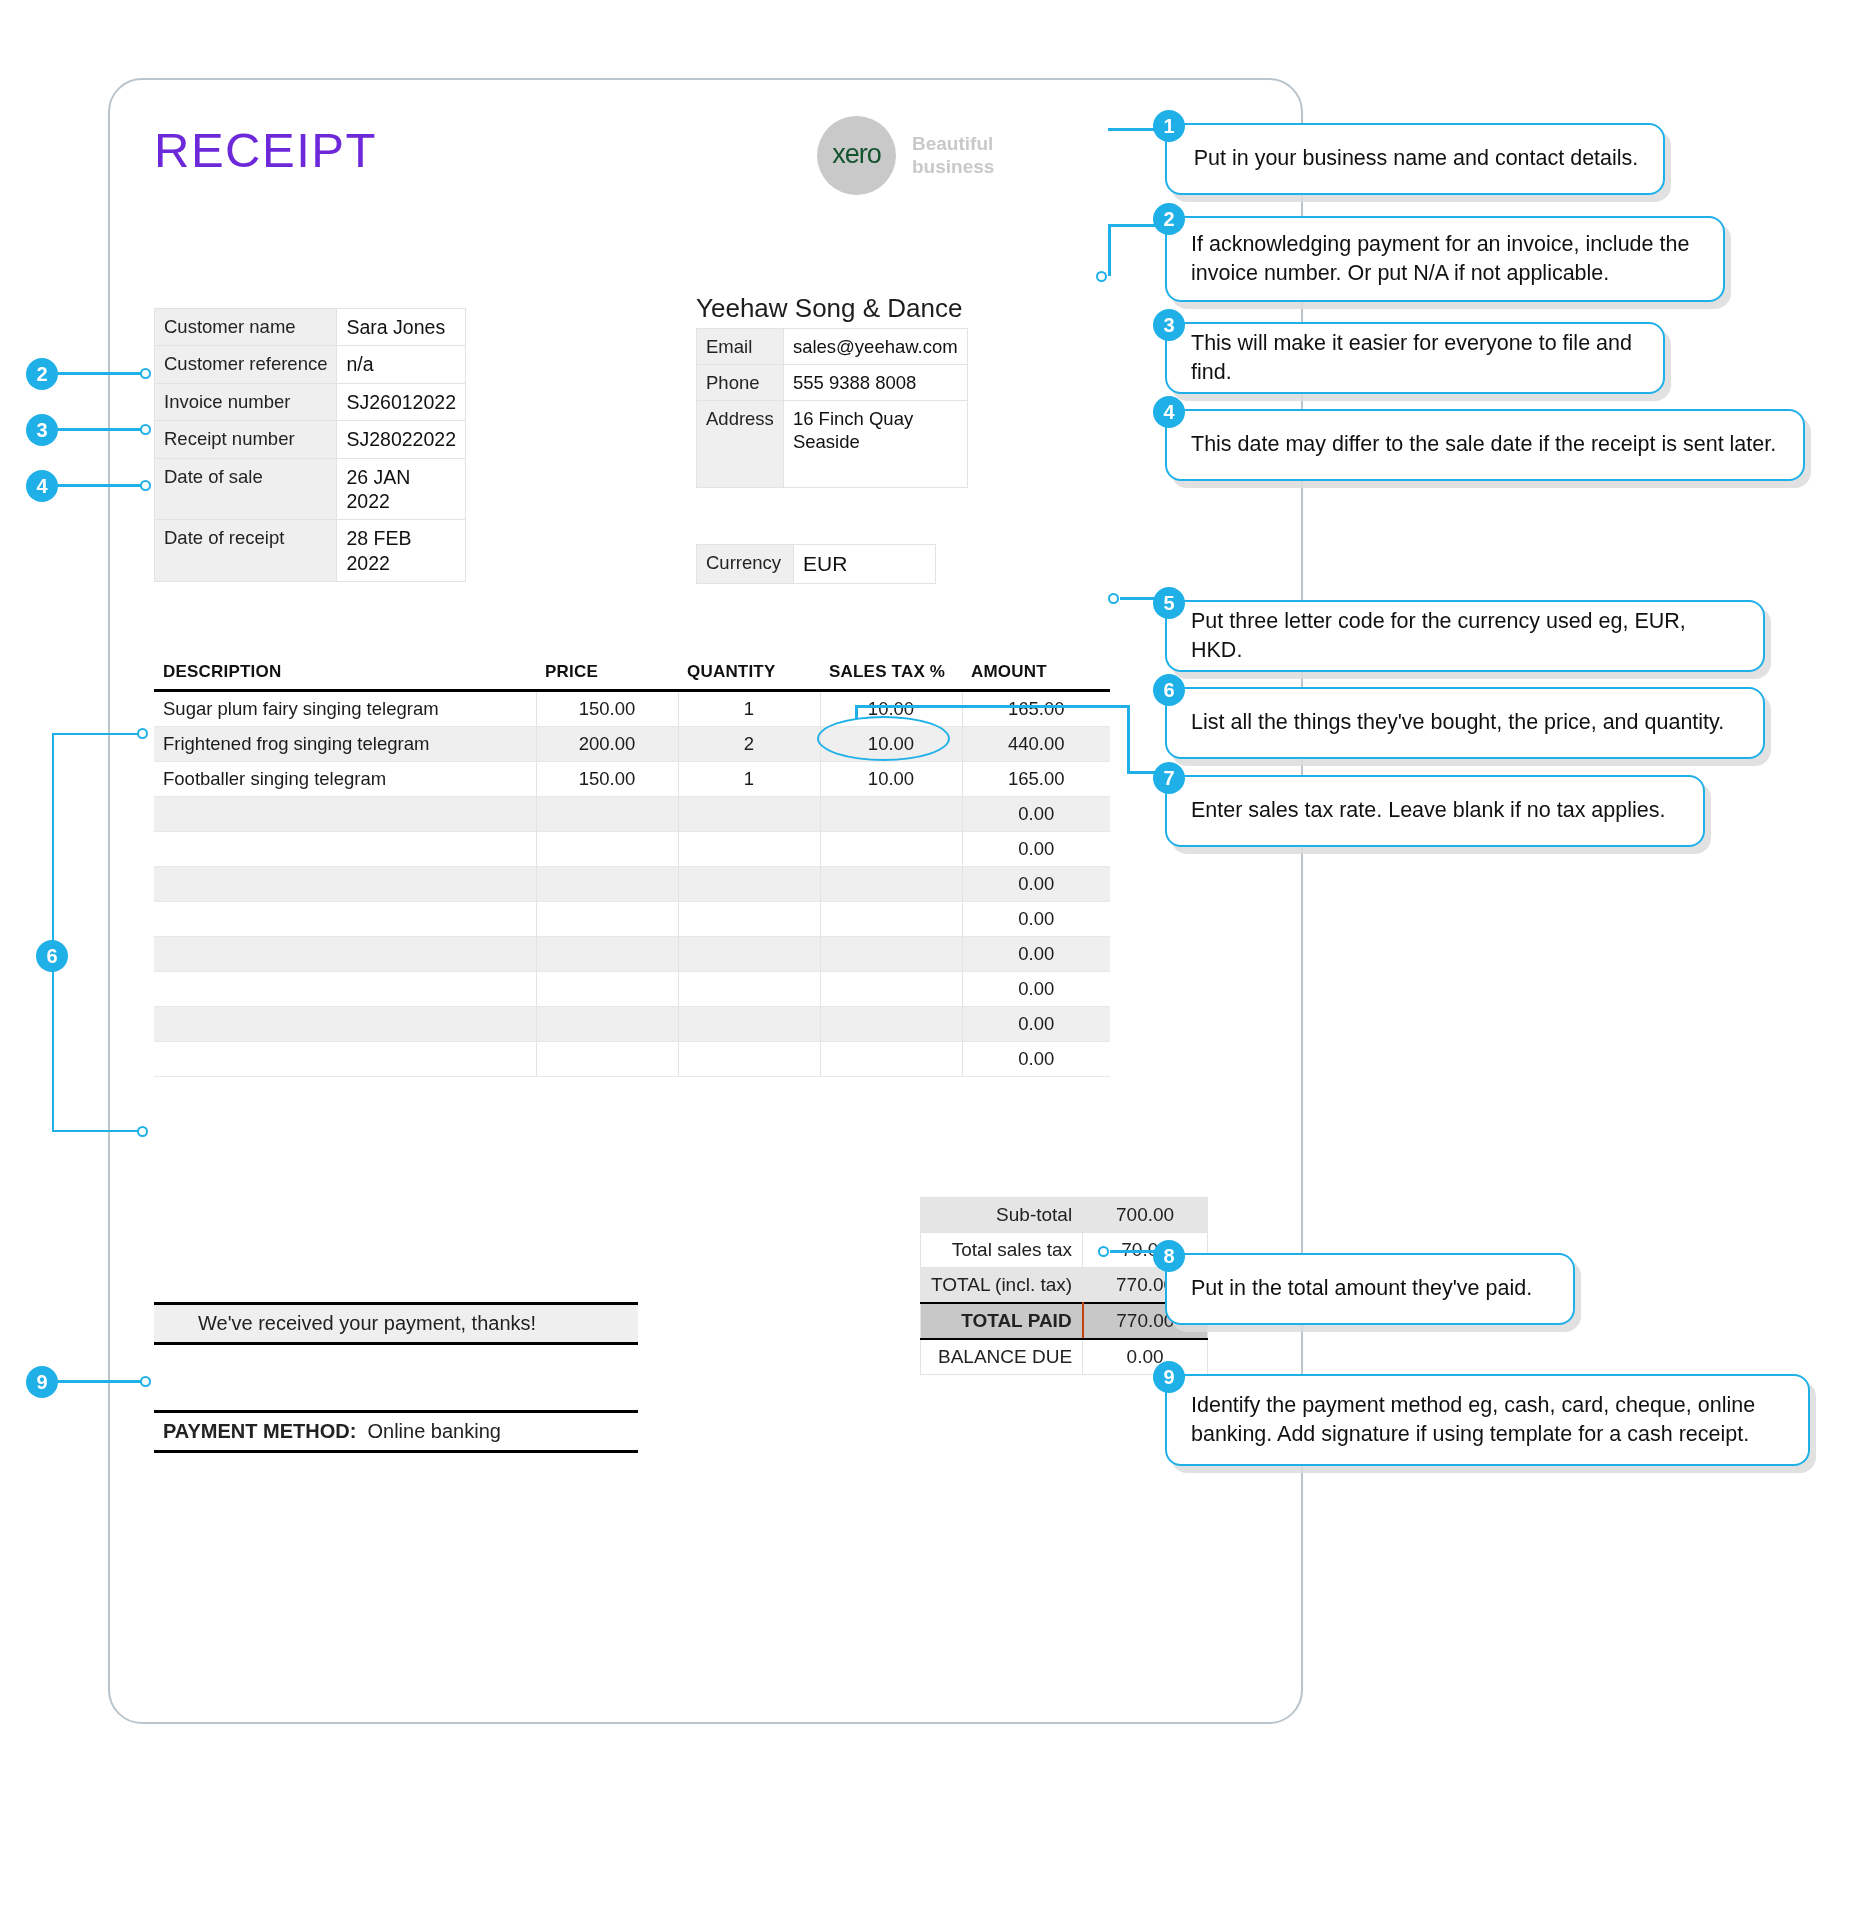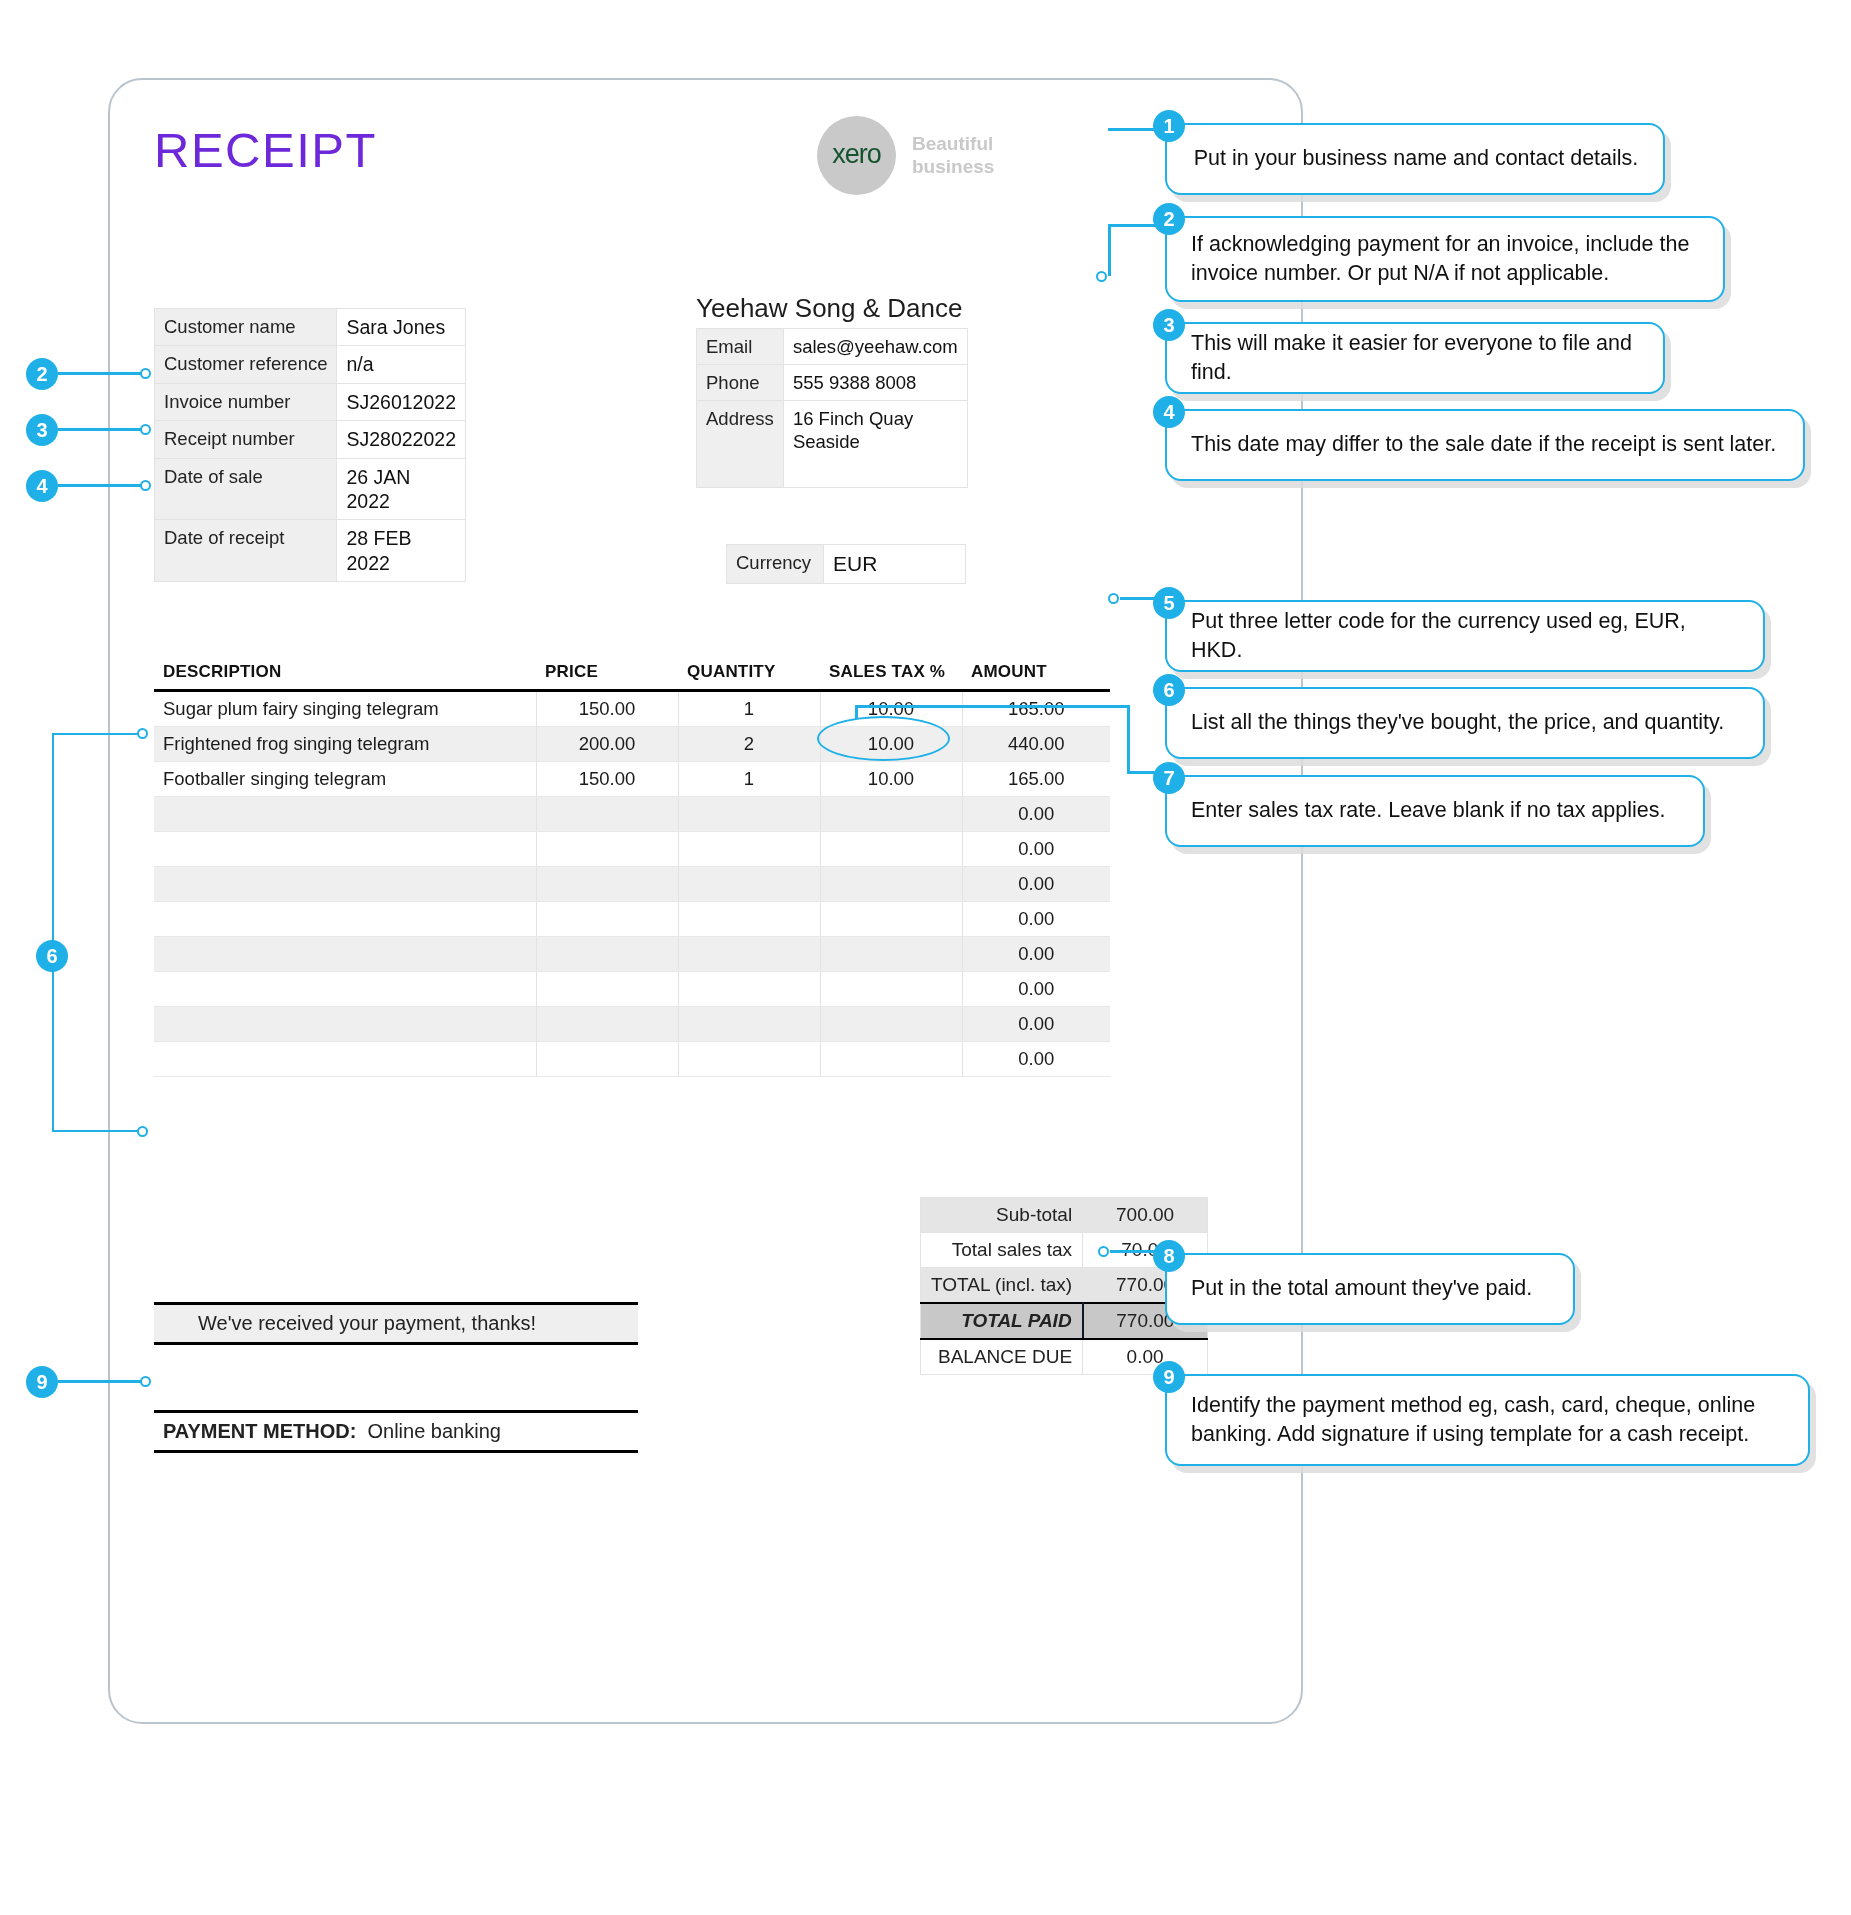--- a/index.html
+++ b/index.html
@@ -102,21 +102,21 @@
     position: absolute;
     left: 586px;
     top: 213px;
     font-size: 26px;
     color: #1d1d1d;
   }
   #business-table { left: 586px; top: 248px; width: 240px; }
   #business-table td.k { width: 78px; }
   #business-table td.addr-v { height: 74px; }
 
-  #currency-table { left: 586px; top: 464px; width: 240px; margin-left: 30px; }
+  #currency-table { left: 586px; top: 464px; width: 240px; }
   #currency-table td.k { width: 78px; }
   #currency-table td.v { font-size: 21px; }
 
   
   #items {
     position: absolute;
     left: 44px;
     top: 578px;
     width: 1108px;
     border-collapse: collapse;
@@ -166,21 +166,21 @@
   }
   #totals td.lbl { text-align: right; white-space: nowrap; width: 140px; }
   #totals td.val { text-align: center; }
   #totals tr.shade td { background: #e5e5e5; }
   #totals tr.paid td {
     background: #c8c8c8;
     font-weight: bold;
     border-top: 2px solid #000;
     border-bottom: 2px solid #000;
   }
-  #totals tr.paid td.lbl { border-right: 2px solid #0f172a; font-style: italic; }
+  #totals tr.paid td.lbl { border-right: 2px solid #c2410c; }
   #totals tr.paid td.val { font-weight: normal; }
 
   
   .underlined-block {
     position: absolute;
     left: 44px;
     width: 484px;
     border-top: 3px solid #000;
     border-bottom: 3px solid #000;
     box-sizing: border-box;

